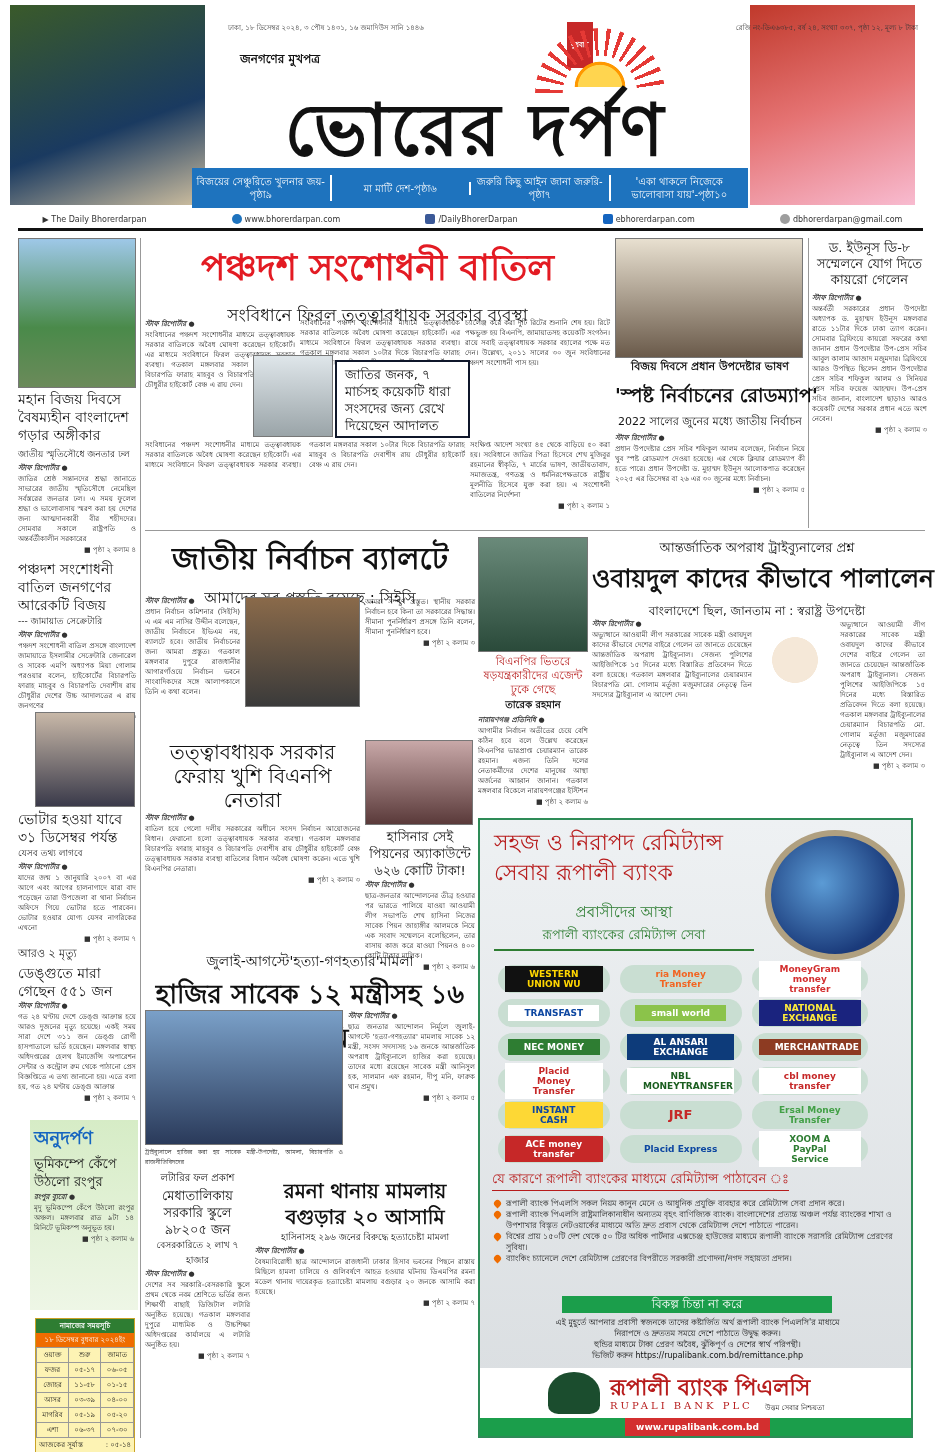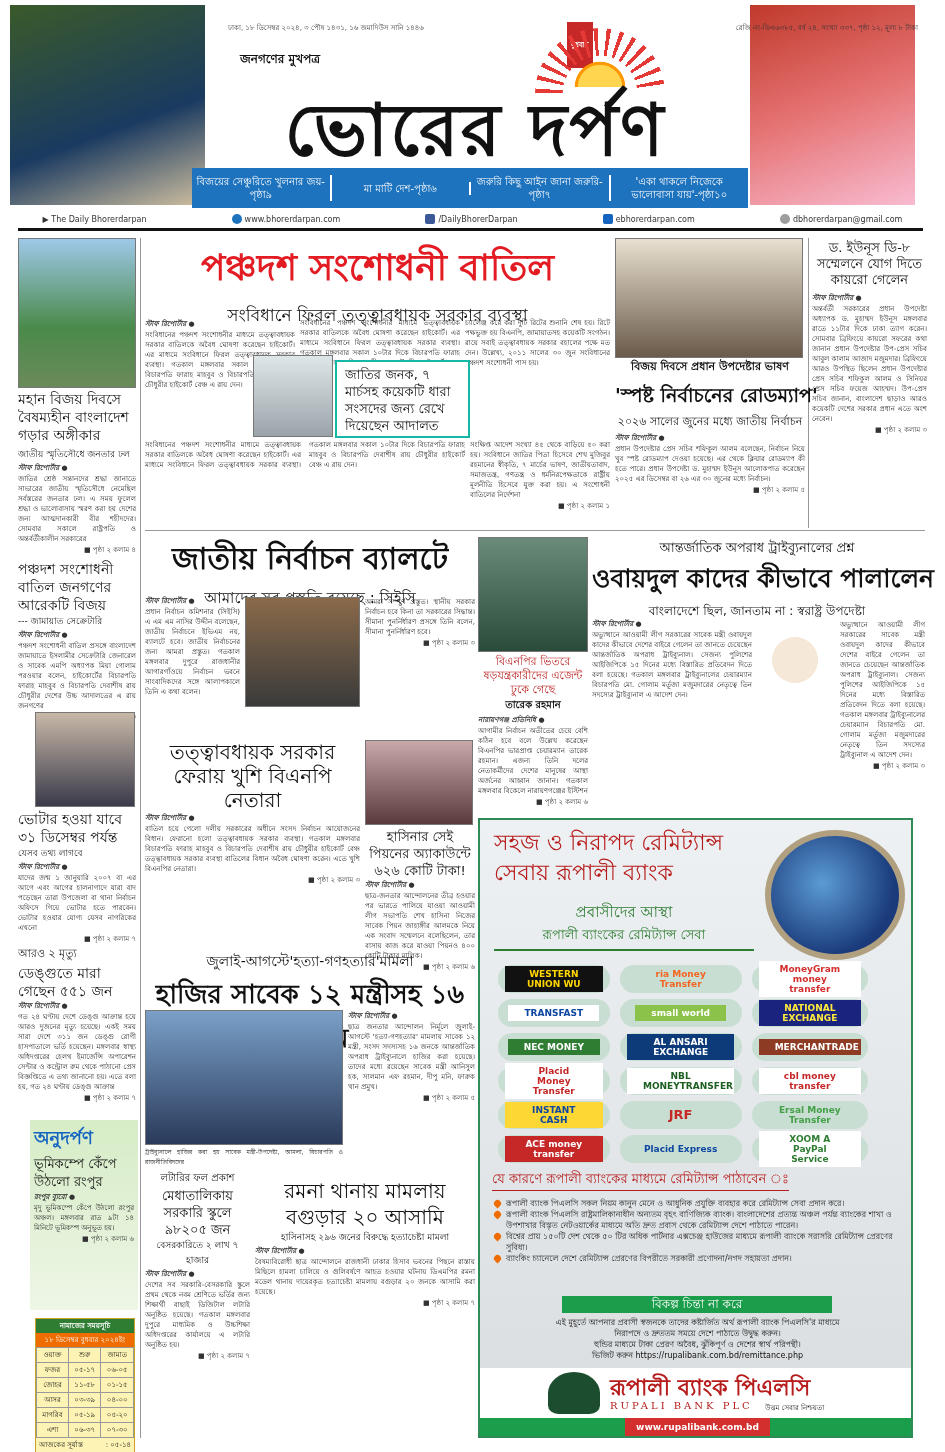--- a/index.html
+++ b/index.html
@@ -24,21 +24,21 @@
 .social{top:212px;left:0;width:945px;height:14px;display:flex;justify-content:space-around;font-size:8px;color:#333;align-items:center}
 .social-rule{top:228px;left:18px;width:905px;height:3px;background:#111}
 .ico{display:inline-block;width:10px;height:10px;border-radius:2px;margin-right:3px;vertical-align:middle}
 
 .col-rule{width:1px;background:#999}
 .h-left{font-size:14px;line-height:18px;font-weight:normal;color:#111}
 .h-sub{font-size:9px;color:#222}
 .red-head{font-family:"DejaVu Serif",serif;font-weight:bold;color:#e31b23;font-size:36px;text-align:center}
 .big-head{font-family:"DejaVu Serif",serif;font-weight:bold;font-size:30px;text-align:center}
 .mid-head{font-size:20px;text-align:center;line-height:24px}
-.box-quote{border:2px solid #14b8a6;background:#fff;font-size:13px;line-height:17px;padding:4px 8px}
+.box-quote{border:2px solid #0f172a;background:#fff;font-size:13px;line-height:17px;padding:4px 8px}
 
 .ad{top:818px;left:478px;width:435px;height:620px;border:2px solid #2e8b57;background:linear-gradient(#eef1f3,#d9dde0)}
 .ad-h1{color:#b71c1c;font-size:22px;line-height:30px}
 .logo-grid{display:grid;grid-template-columns:repeat(3,1fr);gap:6px 10px}
 .pill{height:28px;border-radius:14px;background:#c9ded2;display:flex;align-items:center;justify-content:center}
 .logo{font-size:9px;font-weight:bold;padding:3px 16px;max-width:88%;text-align:center;line-height:10px}
 .bullet{font-size:8px;line-height:11px;padding-left:14px;position:relative;color:#222}
 .bullet:before{content:"";position:absolute;left:2px;top:2px;width:7px;height:7px;border-radius:50% 50% 50% 0;transform:rotate(-45deg);background:#ef6c00}
 .greenbar{background:#1b9e4b;color:#fff;text-align:center;font-size:12px;height:17px;line-height:17px}
 .prayer{top:1318px;left:35px;width:100px;background:#fdf3b4;border:1px solid #c9a227;font-size:7px}
@@ -181,21 +181,21 @@
 </div>
 <div class="abs" style="top:440px;left:470px;width:140px">
   <div class="small">সংক্ষিপ্ত আদেশ সংখ্যা ৪৫ থেকে বাড়িয়ে ৫০ করা হয়। সংবিধানে জাতির পিতা হিসেবে শেখ মুজিবুর রহমানের স্বীকৃতি, ৭ মার্চের ভাষণ, জাতীয়তাবাদ, সমাজতন্ত্র, গণতন্ত্র ও ধর্মনিরপেক্ষতাকে রাষ্ট্রীয় মূলনীতি হিসেবে যুক্ত করা হয়। এ সংশোধনী বাতিলের নির্দেশনা</div>
   <div class="more" style="text-align:right">■ পৃষ্ঠা ২ কলাম ১</div>
 </div>
 
 <div class="abs img" style="top:238px;left:615px;width:188px;height:120px;background:linear-gradient(#e8e0d0,#6a5a4a)"></div>
 <div class="abs" style="top:358px;left:615px;width:190px">
   <div style="font-size:11px;text-align:center;font-weight:bold">বিজয় দিবসে প্রধান উপদেষ্টার ভাষণ</div>
   <div style="font-size:19px;text-align:center;font-weight:bold;margin-top:4px;white-space:nowrap">'স্পষ্ট নির্বাচনের রোডম্যাপ'</div>
-  <div style="font-size:11px;text-align:center">২০২৬ সালের জুনের মধ্যে জাতীয় নির্বাচন</div>
+  <div style="font-size:11px;text-align:center">2022 সালের জুনের মধ্যে জাতীয় নির্বাচন</div>
   <div class="reporter">স্টাফ রিপোর্টার ●</div>
   <div class="small">প্রধান উপদেষ্টার প্রেস সচিব শফিকুল আলম বলেছেন, নির্বাচন নিয়ে খুব স্পষ্ট রোডম্যাপ দেওয়া হয়েছে। এর থেকে ক্লিয়ার রোডম্যাপ কী হতে পারে। প্রধান উপদেষ্টা ড. মুহাম্মদ ইউনূস আলোকপাত করেছেন ২০২৫ এর ডিসেম্বর বা ২৬ এর ৩০ জুনের মধ্যে নির্বাচন।</div>
   <div class="more" style="text-align:right">■ পৃষ্ঠা ২ কলাম ৫</div>
 </div>
 <div class="abs" style="top:240px;left:812px;width:115px">
   <div style="font-size:13px;line-height:16px;text-align:center">ড. ইউনূস ডি-৮ সম্মেলনে যোগ দিতে কায়রো গেলেন</div>
   <div class="reporter" style="margin-top:4px">স্টাফ রিপোর্টার ●</div>
   <div class="small">অন্তর্বর্তী সরকারের প্রধান উপদেষ্টা অধ্যাপক ড. মুহাম্মদ ইউনূস মঙ্গলবার রাতে ১১টার দিকে ঢাকা ত্যাগ করেন। সোমবার ব্রিফিংয়ে কায়রো সফরের কথা জানান প্রধান উপদেষ্টার উপ-প্রেস সচিব আবুল কালাম আজাদ মজুমদার। ব্রিফিংয়ে আরও উপস্থিত ছিলেন প্রধান উপদেষ্টার প্রেস সচিব শফিকুল আলম ও সিনিয়র প্রেস সচিব ফয়েজ আহম্মদ। উপ-প্রেস সচিব জানান, বাংলাদেশ ছাড়াও আরও কয়েকটি দেশের সরকার প্রধান এতে অংশ নেবেন।</div>
   <div class="more" style="text-align:right">■ পৃষ্ঠা ২ কলাম ৩</div>
 </div>
@@ -270,21 +270,21 @@
 <div class="abs" style="top:1170px;left:145px;width:105px">
   <div style="font-size:10px;text-align:center">লটারির ফল প্রকাশ</div>
   <div style="font-size:13px;line-height:17px;text-align:center">মেধাতালিকায় সরকারি স্কুলে ৯৮২০৫ জন</div>
   <div style="font-size:9px;text-align:center">বেসরকারিতে ২ লাখ ৭ হাজার</div>
   <div class="reporter">স্টাফ রিপোর্টার ●</div>
   <div class="small">দেশের সব সরকারি-বেসরকারি স্কুলে প্রথম থেকে নবম শ্রেণিতে ভর্তির জন্য শিক্ষার্থী বাছাই ডিজিটাল লটারি অনুষ্ঠিত হয়েছে। গতকাল মঙ্গলবার দুপুরে মাধ্যমিক ও উচ্চশিক্ষা অধিদপ্তরের কার্যালয়ে এ লটারি অনুষ্ঠিত হয়।</div>
   <div class="more" style="text-align:right">■ পৃষ্ঠা ২ কলাম ৭</div>
 </div>
 
 <div class="abs" style="top:1178px;left:255px;width:220px">
-  <div style="font-size:20px;line-height:26px;text-align:center;font-weight:normal;font-family:'DejaVu Serif',serif">রমনা থানায় মামলায় বগুড়ার ২০ আসামি</div>
+  <div style="font-size:20px;line-height:26px;text-align:center;font-weight:bold;font-family:'DejaVu Serif',serif">রমনা থানায় মামলায় বগুড়ার ২০ আসামি</div>
   <div style="font-size:9px;text-align:center">হাসিনাসহ ২৯৬ জনের বিরুদ্ধে হত্যাচেষ্টা মামলা</div>
   <div class="reporter">স্টাফ রিপোর্টার ●</div>
   <div class="small">বৈষম্যবিরোধী ছাত্র আন্দোলনে রাজধানী ঢাকার হিসাব ভবনের পিছনে রাস্তায় মিছিলে হামলা চালিয়ে ও গুলিবর্ষণে আহত হওয়ার ঘটনায় ডিএমপির রমনা মডেল থানায় দায়েরকৃত হত্যাচেষ্টা মামলায় বগুড়ার ২০ জনকে আসামি করা হয়েছে।</div>
   <div class="more" style="text-align:right">■ পৃষ্ঠা ২ কলাম ৭</div>
 </div>
 
 <div class="abs ad">
   <div style="position:absolute;top:8px;left:14px;width:260px">
     <div class="ad-h1">সহজ ও নিরাপদ রেমিট্যান্স</div>
     <div class="ad-h1">সেবায় রূপালী ব্যাংক</div>

